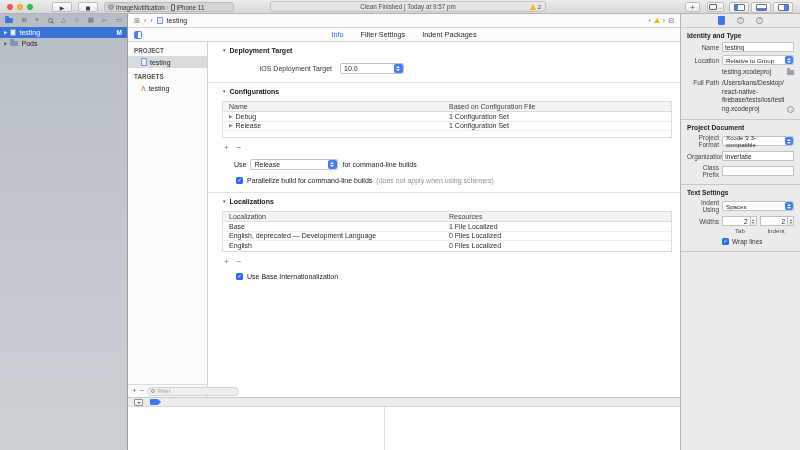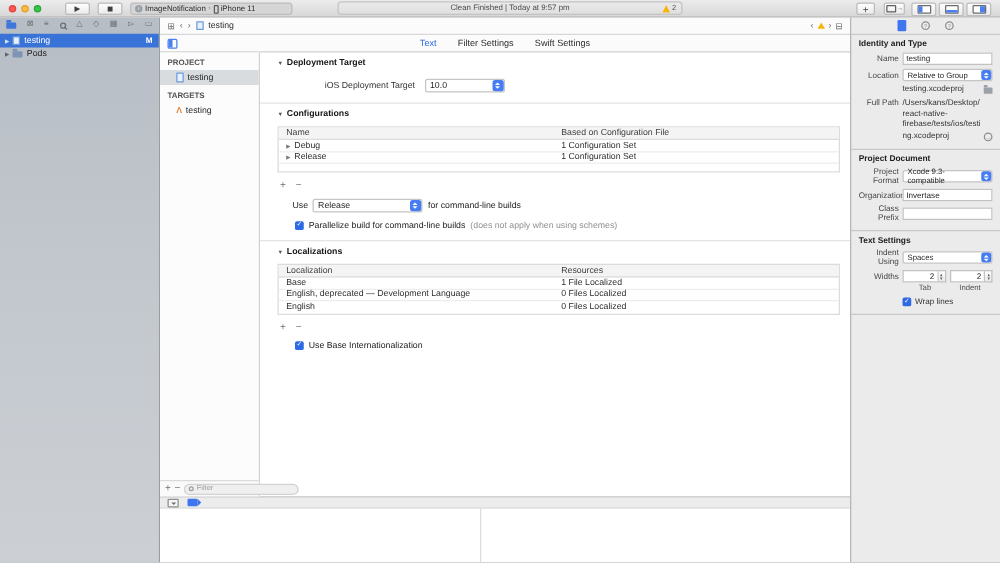--- a/index.html
+++ b/index.html
@@ -272,23 +272,23 @@
       <span class="jb-right">
         <span>‹</span>
         <span class="warn-tri small"></span>
         <span>›</span>
         <span>⊟</span>
       </span>
     </div>
 
     <div class="tabbar">
       <span class="sidebar-toggle-ic"></span>
-      <span class="tab active">Text</span>
+      <span class="tab active">Info</span>
       <span class="tab">Filter Settings</span>
-      <span class="tab">Swift Settings</span>
+      <span class="tab">Indent Packages</span>
     </div>
 
     <div class="editor-body">
 
       <div class="proj-pane">
         <div class="pp-header">PROJECT</div>
         <div class="pp-item selected">
           <span class="doc-ic"></span>
           <span>testing</span>
         </div>

